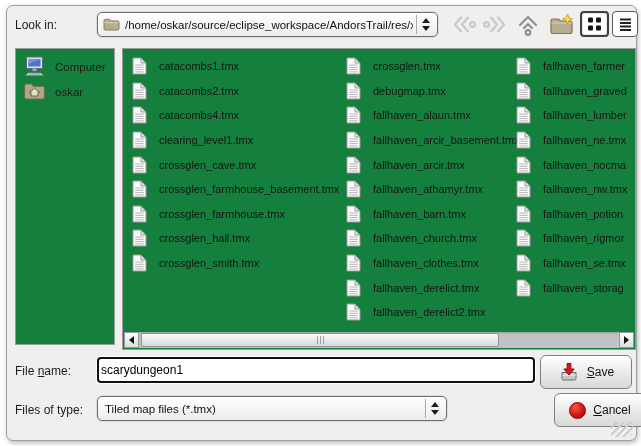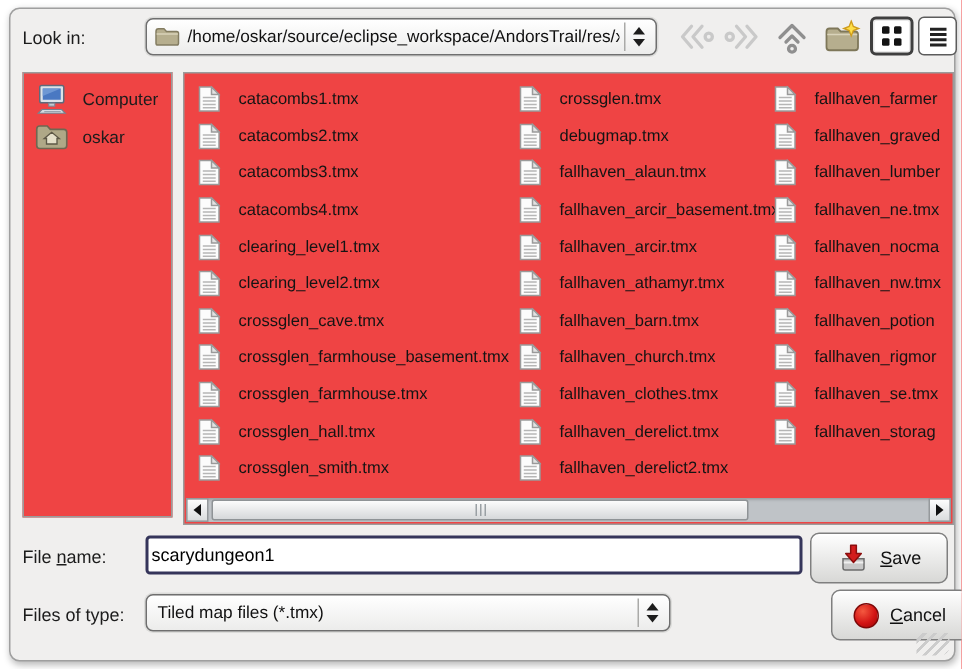--- a/index.html
+++ b/index.html
@@ -39,21 +39,21 @@
   
   .tbtn{
     position:absolute;top:5px;height:27px;display:flex;align-items:center;justify-content:center;
     background:transparent;border:none;border-radius:4px;cursor:default;
   }
   .tbtn.toggle{background:#ffffff;border:1px solid #5c5c5c;height:26px;}
   .tbtn.toggle.selected{border:2px solid #3f3f3f;box-shadow:inset 0 0 0 1px #e9e9e9;}
 
   
   .panel{
-    position:absolute;background:#ef4444;border:1px solid #9b9b9b;box-sizing:border-box;
+    position:absolute;background:#15803d;border:1px solid #9b9b9b;box-sizing:border-box;
   }
   .side-item{display:flex;align-items:center;height:25px;padding-left:7px;gap:9px;}
   .side-label{font-size:11.5px;}
 
   .file-col{position:absolute;top:5px;}
   .file-item{display:flex;align-items:center;height:24.6px;white-space:nowrap;}
   .ficon{width:15px;height:18px;margin-right:12px;flex:none;display:inline-flex;}
   .fname{font-size:11px;color:#141414;}
 
   
@@ -268,66 +268,36 @@
               <path d="M1 1 H9 L14 6 V17 H1 Z" fill="#fcfcfc" stroke="#9a9a9a" stroke-width="1"></path>
               <path d="M9 1 L14 6 H9 Z" fill="#e2e2e2" stroke="#9a9a9a" stroke-width="1"></path>
               <g stroke="#b6b6b6" stroke-width="1">
                 <path d="M3.2 8 H11.8"></path>
                 <path d="M3.2 10.3 H11.8"></path>
                 <path d="M3.2 12.6 H11.8"></path>
                 <path d="M3.2 14.9 H11.8"></path>
               </g>
             </svg>
           </span>
-          <span class="fname">catacombs3.tmx</span>
-        </div>
-        <div class="file-item">
-          <span class="ficon">
-            <svg width="15" height="18" viewBox="0 0 15 18">
-              <path d="M1 1 H9 L14 6 V17 H1 Z" fill="#fcfcfc" stroke="#9a9a9a" stroke-width="1"></path>
-              <path d="M9 1 L14 6 H9 Z" fill="#e2e2e2" stroke="#9a9a9a" stroke-width="1"></path>
-              <g stroke="#b6b6b6" stroke-width="1">
-                <path d="M3.2 8 H11.8"></path>
-                <path d="M3.2 10.3 H11.8"></path>
-                <path d="M3.2 12.6 H11.8"></path>
-                <path d="M3.2 14.9 H11.8"></path>
-              </g>
-            </svg>
-          </span>
           <span class="fname">catacombs4.tmx</span>
         </div>
         <div class="file-item">
           <span class="ficon">
             <svg width="15" height="18" viewBox="0 0 15 18">
               <path d="M1 1 H9 L14 6 V17 H1 Z" fill="#fcfcfc" stroke="#9a9a9a" stroke-width="1"></path>
               <path d="M9 1 L14 6 H9 Z" fill="#e2e2e2" stroke="#9a9a9a" stroke-width="1"></path>
               <g stroke="#b6b6b6" stroke-width="1">
                 <path d="M3.2 8 H11.8"></path>
                 <path d="M3.2 10.3 H11.8"></path>
                 <path d="M3.2 12.6 H11.8"></path>
                 <path d="M3.2 14.9 H11.8"></path>
               </g>
             </svg>
           </span>
           <span class="fname">clearing_level1.tmx</span>
-        </div>
-        <div class="file-item">
-          <span class="ficon">
-            <svg width="15" height="18" viewBox="0 0 15 18">
-              <path d="M1 1 H9 L14 6 V17 H1 Z" fill="#fcfcfc" stroke="#9a9a9a" stroke-width="1"></path>
-              <path d="M9 1 L14 6 H9 Z" fill="#e2e2e2" stroke="#9a9a9a" stroke-width="1"></path>
-              <g stroke="#b6b6b6" stroke-width="1">
-                <path d="M3.2 8 H11.8"></path>
-                <path d="M3.2 10.3 H11.8"></path>
-                <path d="M3.2 12.6 H11.8"></path>
-                <path d="M3.2 14.9 H11.8"></path>
-              </g>
-            </svg>
-          </span>
-          <span class="fname">clearing_level2.tmx</span>
         </div>
         <div class="file-item">
           <span class="ficon">
             <svg width="15" height="18" viewBox="0 0 15 18">
               <path d="M1 1 H9 L14 6 V17 H1 Z" fill="#fcfcfc" stroke="#9a9a9a" stroke-width="1"></path>
               <path d="M9 1 L14 6 H9 Z" fill="#e2e2e2" stroke="#9a9a9a" stroke-width="1"></path>
               <g stroke="#b6b6b6" stroke-width="1">
                 <path d="M3.2 8 H11.8"></path>
                 <path d="M3.2 10.3 H11.8"></path>
                 <path d="M3.2 12.6 H11.8"></path>

